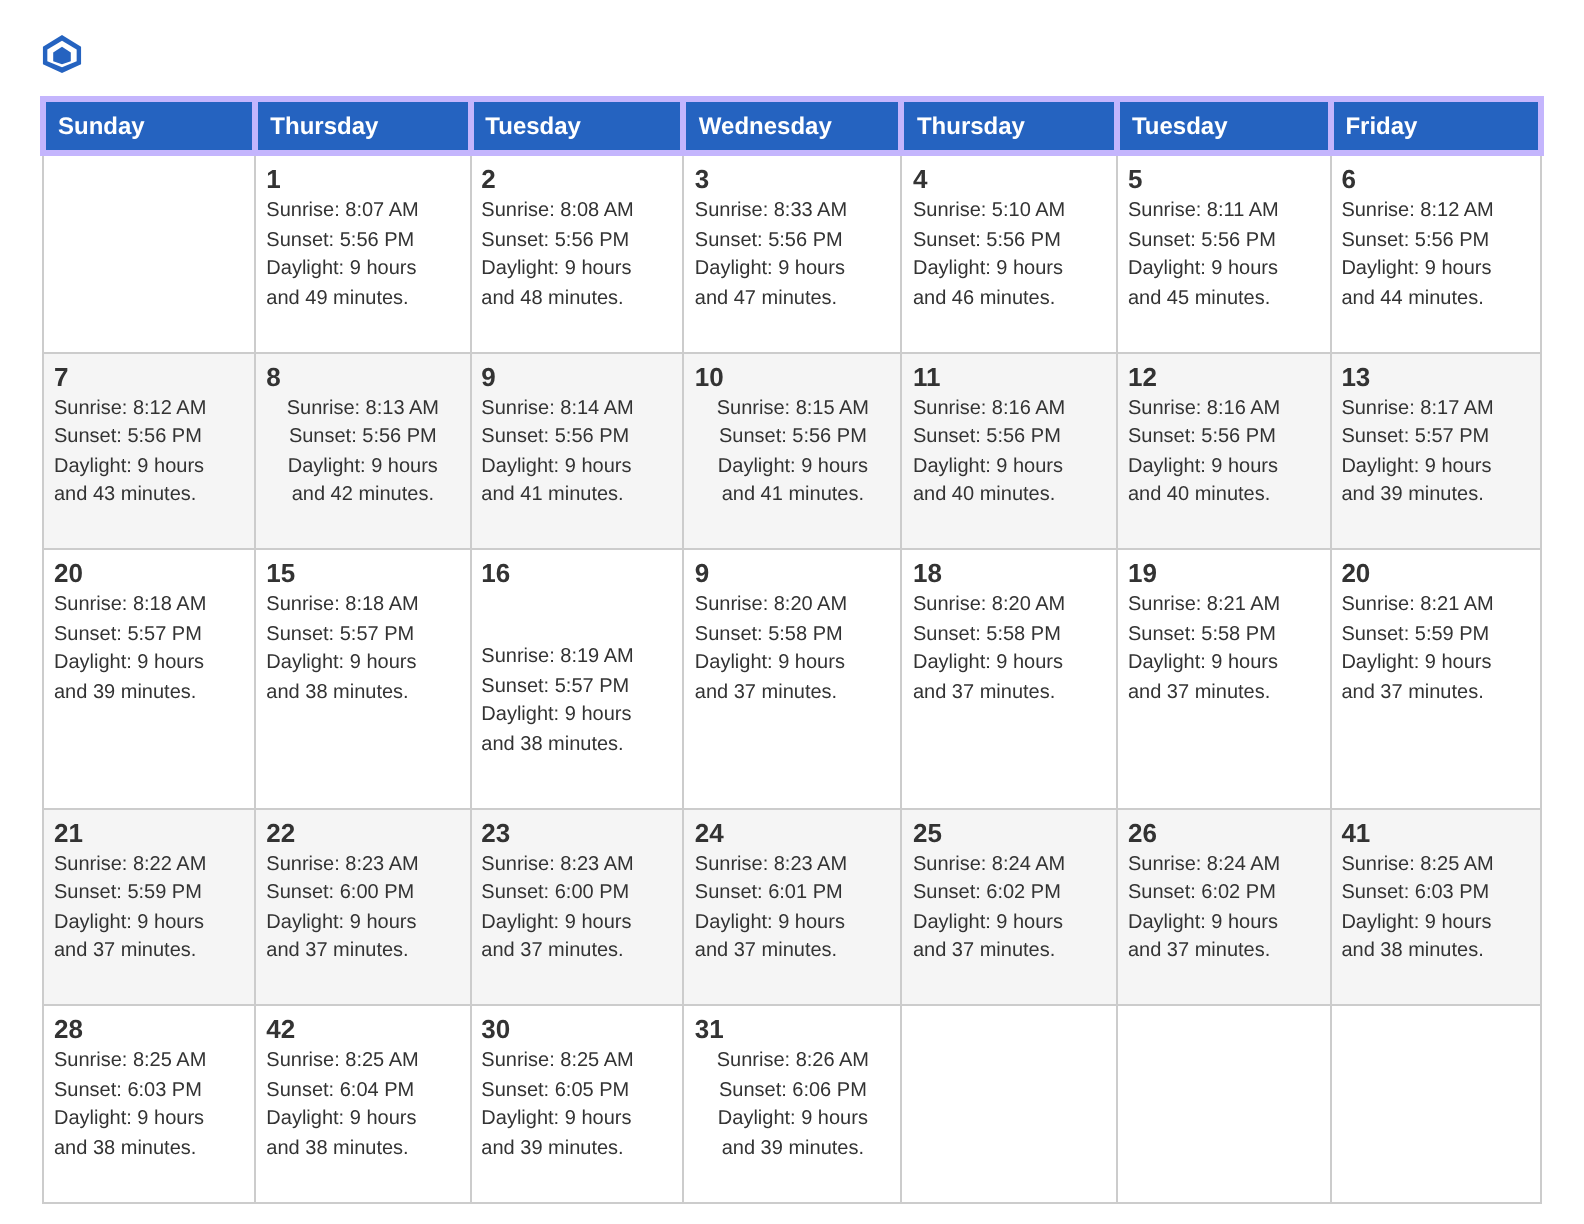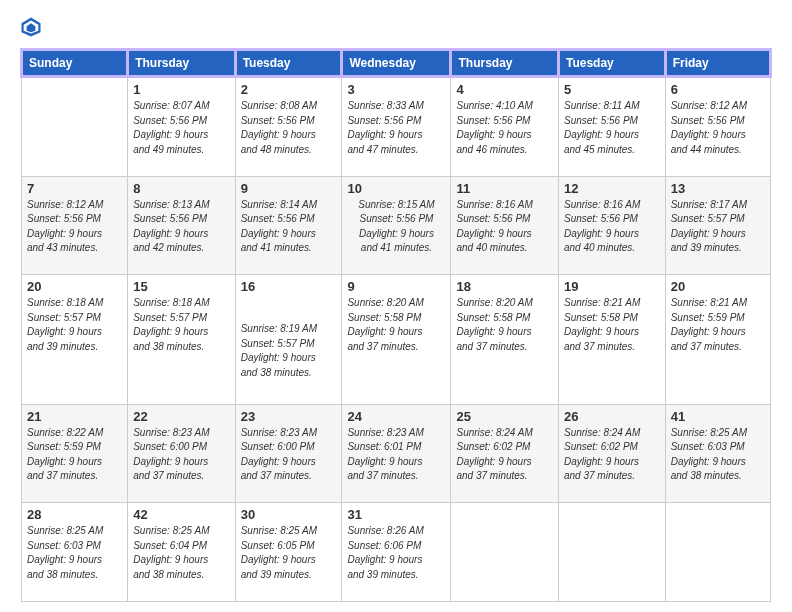--- a/index.html
+++ b/index.html
@@ -83,21 +83,20 @@
     .day-num {
       font-size: 13px;
       font-weight: bold;
       display: block;
       margin-bottom: 2px;
     }
     .day-info {
       font-size: 10px;
       line-height: 1.45;
       color: #333;
-      font-style: italic;
     }
     .empty-cell {
       background: #fff !important;
     }
   </style>
 </head>
 <body>
 
 <div class="page">
   <div class="header">
@@ -149,21 +148,21 @@
           </td>
           <td>
             <span class="day-num">3</span>
             <div class="day-info" style="white-space: pre-line;">Sunrise: 8:33 AM
 Sunset: 5:56 PM
 Daylight: 9 hours
 and 47 minutes.</div>
           </td>
           <td>
             <span class="day-num">4</span>
-            <div class="day-info" style="white-space: pre-line;">Sunrise: 4:10 AM
+            <div class="day-info" style="white-space: pre-line;">Sunrise: 5:10 AM
 Sunset: 5:56 PM
 Daylight: 9 hours
 and 46 minutes.</div>
           </td>
           <td>
             <span class="day-num">5</span>
             <div class="day-info" style="white-space: pre-line;">Sunrise: 8:11 AM
 Sunset: 5:56 PM
 Daylight: 9 hours
 and 45 minutes.</div>
@@ -179,21 +178,21 @@
         <tr>
           <td>
             <span class="day-num">7</span>
             <div class="day-info" style="white-space: pre-line;">Sunrise: 8:12 AM
 Sunset: 5:56 PM
 Daylight: 9 hours
 and 43 minutes.</div>
           </td>
           <td>
             <span class="day-num">8</span>
-            <div class="day-info" style="white-space: pre-line;">Sunrise: 8:13 AM
+            <div class="day-info" style="white-space: pre-line; text-align: center;">Sunrise: 8:13 AM
 Sunset: 5:56 PM
 Daylight: 9 hours
 and 42 minutes.</div>
           </td>
           <td>
             <span class="day-num">9</span>
             <div class="day-info" style="white-space: pre-line;">Sunrise: 8:14 AM
 Sunset: 5:56 PM
 Daylight: 9 hours
 and 41 minutes.</div>
@@ -346,21 +345,21 @@
           </td>
           <td>
             <span class="day-num">30</span>
             <div class="day-info" style="white-space: pre-line;">Sunrise: 8:25 AM
 Sunset: 6:05 PM
 Daylight: 9 hours
 and 39 minutes.</div>
           </td>
           <td>
             <span class="day-num">31</span>
-            <div class="day-info" style="white-space: pre-line;">Sunrise: 8:26 AM
+            <div class="day-info" style="white-space: pre-line; text-align: center;">Sunrise: 8:26 AM
 Sunset: 6:06 PM
 Daylight: 9 hours
 and 39 minutes.</div>
           </td>
           <td class="empty-cell"></td>
           <td class="empty-cell"></td>
           <td class="empty-cell"></td>
         </tr>
       </tbody>
   </table>

